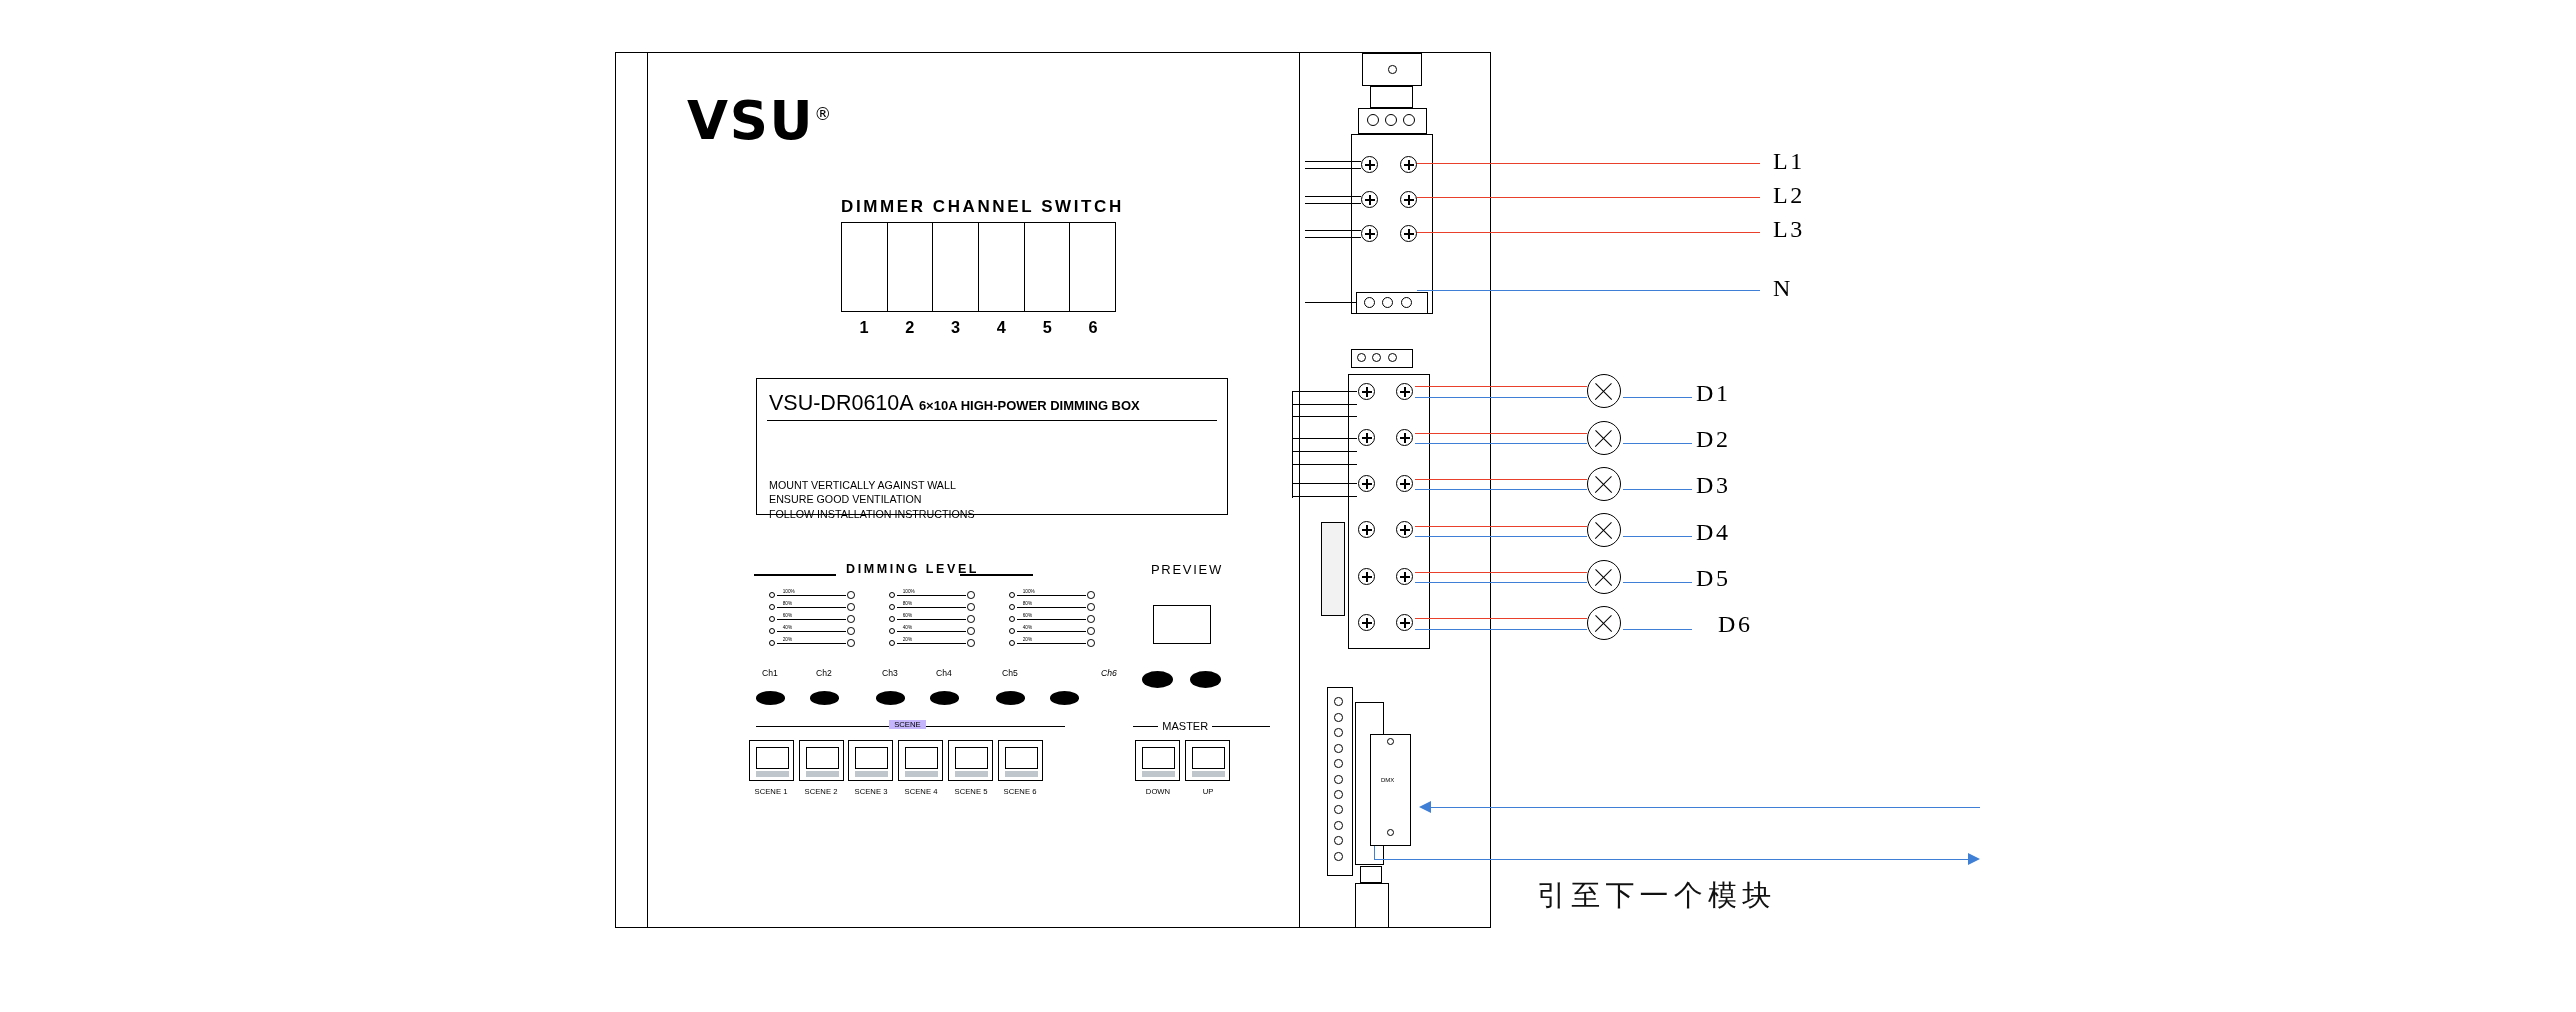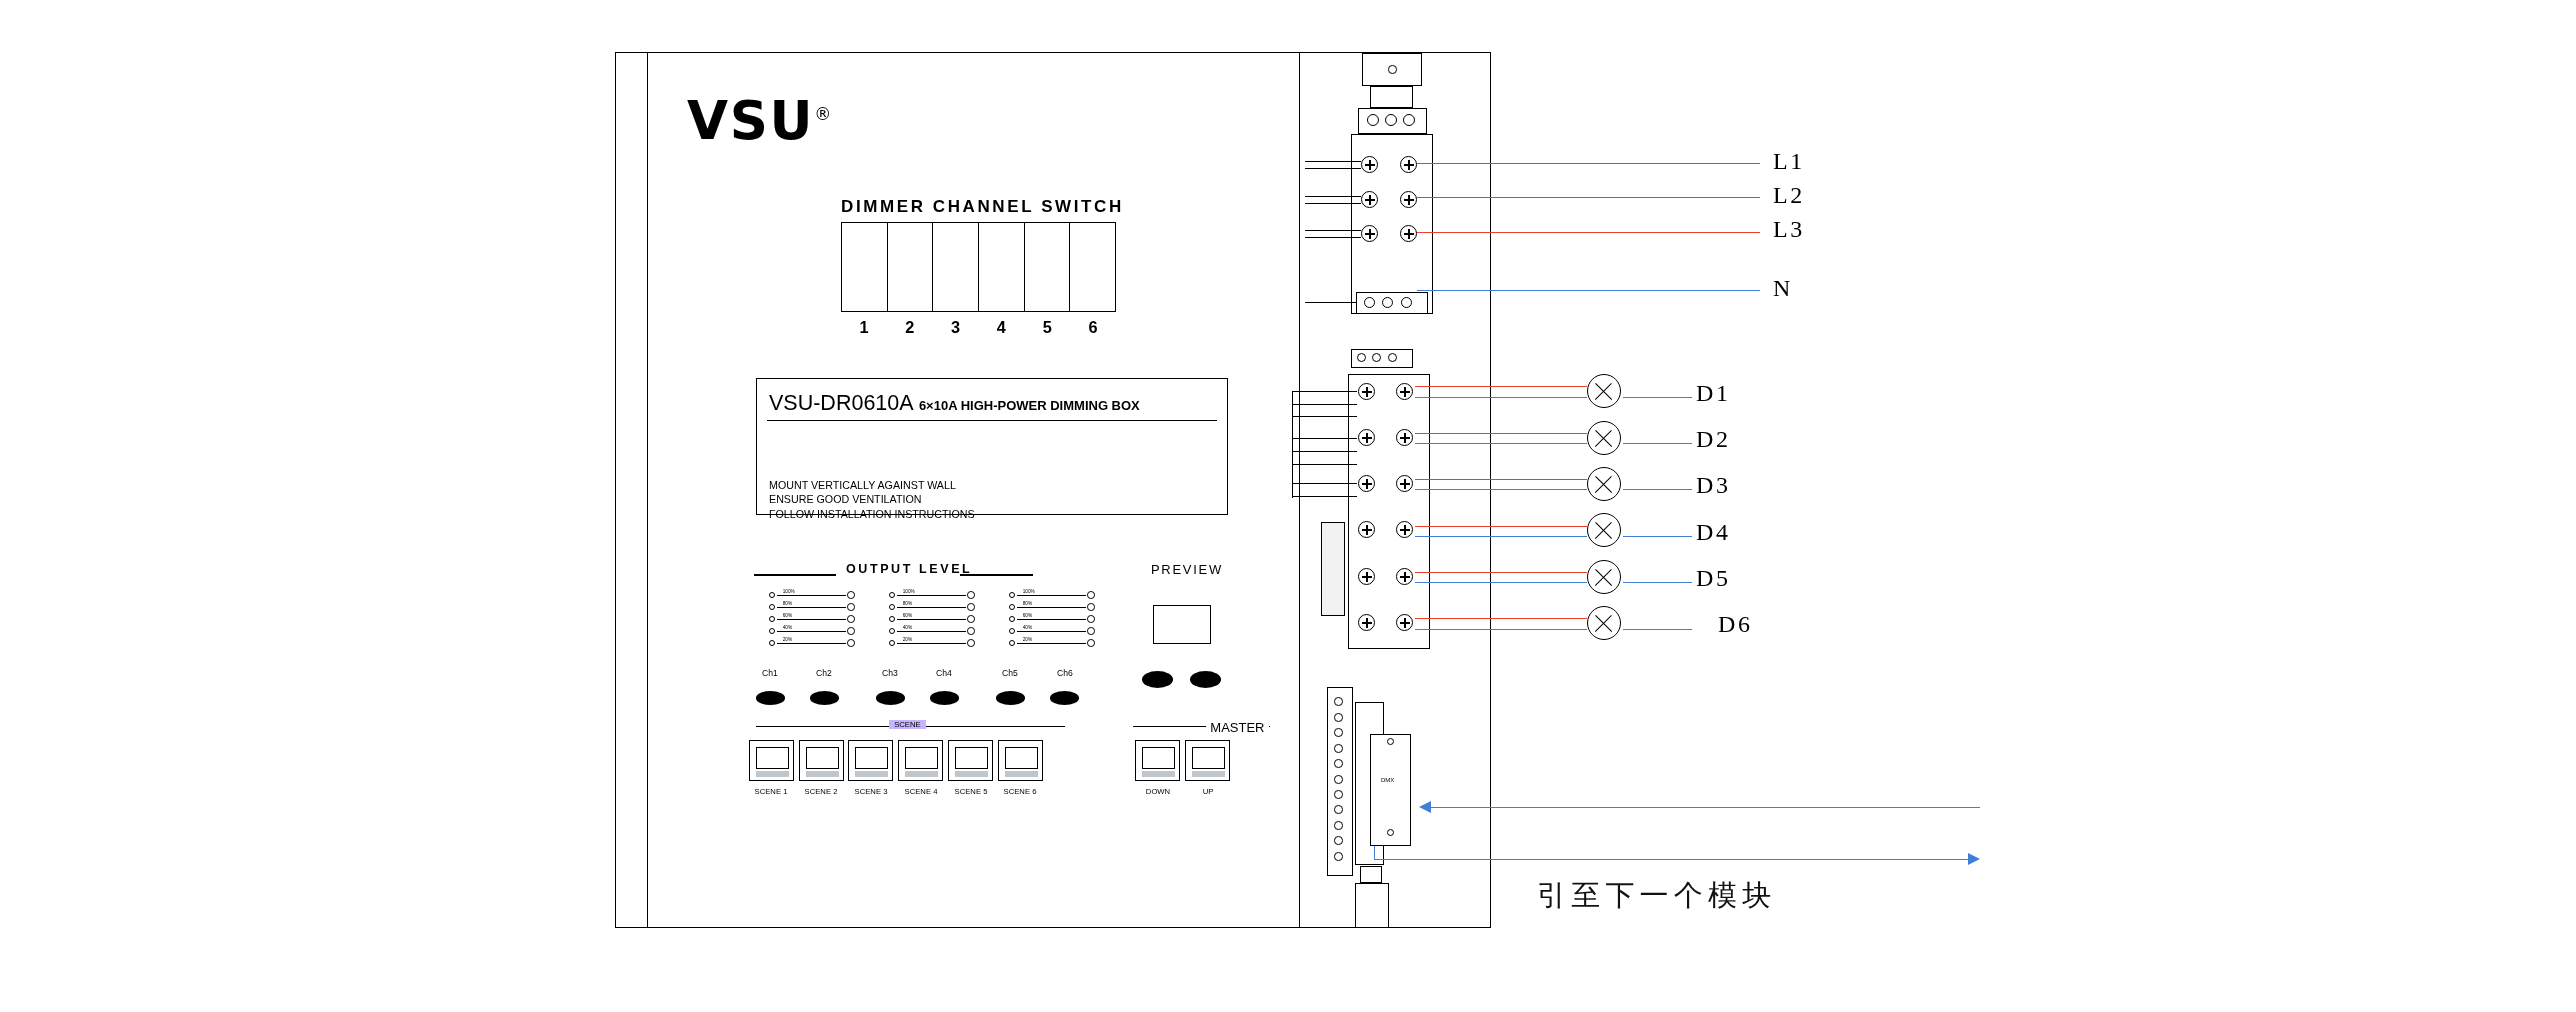--- a/index.html
+++ b/index.html
@@ -53,21 +53,21 @@
   .sbtn i{position:absolute;left:6px;top:6px;width:33px;height:22px;border:0.9px solid #000;box-sizing:border-box;display:block;}
   .sbtn u{position:absolute;left:6px;bottom:3.4px;width:33px;height:5.2px;background:#bfc6cc;display:block;}
   .sl{position:absolute;font-size:7.7px;text-align:center;width:52px;}
 
   #prev-title{left:1151px;top:562px;font-size:13px;letter-spacing:1.7px;}
   #prev-screen{left:1153px;top:605px;width:58px;height:39px;border:1.3px solid #000;box-sizing:border-box;}
   #prev-dn{left:1145px;top:674px;font-size:13.7px;}
   #prev-up{left:1194px;top:674px;font-size:13.7px;}
   .oval{position:absolute;width:31px;height:17px;background:#000;border-radius:50%;}
   #master-line{left:1133px;top:726px;width:137px;height:0;border-top:1px solid #000;}
-  #master-word{left:1206px;top:720px;font-size:13px;background:#fff;padding:0 4.3px;}
+  #master-word{left:1158px;top:720px;font-size:11px;background:#fff;padding:0 4.3px;}
 
   
   .tbox{position:absolute;border:1.3px solid #000;box-sizing:border-box;background:#fff;}
   .screw{position:absolute;width:17px;height:17px;border:1.3px solid #000;border-radius:50%;box-sizing:border-box;background:#fff;}
   .screw:before{content:"";position:absolute;left:2.6px;top:6.9px;width:10.3px;height:1.7px;background:#000;}
   .screw:after{content:"";position:absolute;left:6.9px;top:2.6px;width:1.7px;height:10.3px;background:#000;}
   .smallcircle{position:absolute;border:1.1px solid #000;border-radius:50%;box-sizing:border-box;}
 
   
   .wire{position:absolute;height:0;}
@@ -128,21 +128,21 @@
     </div>
     <div class="rule"></div>
     <div class="spec2">
       <div>MOUNT VERTICALLY AGAINST WALL</div>
       <div>ENSURE GOOD VENTILATION</div>
       <div>FOLLOW INSTALLATION INSTRUCTIONS</div>
     </div>
   </div>
 
   <div class="abs" id="ol-line-l"></div>
-  <div class="lbl" id="ol-title">OUTPUT LEVEL</div>
+  <div class="lbl" id="ol-title">DIMMING LEVEL</div>
   <div class="abs" id="ol-line-r"></div>
 
   <div class="ledcol" style="left:769px;top:589px;">
     <div class="ledrow">
         <span class="dotl"></span>
         <span class="dash"></span>
         <span class="pct">100%</span>
         <span class="dotr"></span>
       </div>
     <div class="ledrow">
@@ -233,21 +233,21 @@
         <span class="pct">20%</span>
         <span class="dotr"></span>
       </div>
   </div>
 
   <div class="chlabel" style="left:753px;top:668px;">Ch1</div>
   <div class="chlabel" style="left:807px;top:668px;">Ch2</div>
   <div class="chlabel" style="left:873px;top:668px;">Ch3</div>
   <div class="chlabel" style="left:927px;top:668px;">Ch4</div>
   <div class="chlabel" style="left:993px;top:668px;">Ch5</div>
-  <div class="chlabel" style="left:1048px;top:668px;">Ch6</div>
+  <div class="chlabel" style="left:1092px;top:668px;font-style:italic;">Ch6</div>
 
   <div class="knob" style="left:756px;top:691px;"></div>
   <div class="knob" style="left:810px;top:691px;"></div>
   <div class="knob" style="left:876px;top:691px;"></div>
   <div class="knob" style="left:930px;top:691px;"></div>
   <div class="knob" style="left:996px;top:691px;"></div>
   <div class="knob" style="left:1050px;top:691px;"></div>
 
   <div class="abs" id="scene-line"></div>
   <div class="lbl" id="scene-word">SCENE</div>

